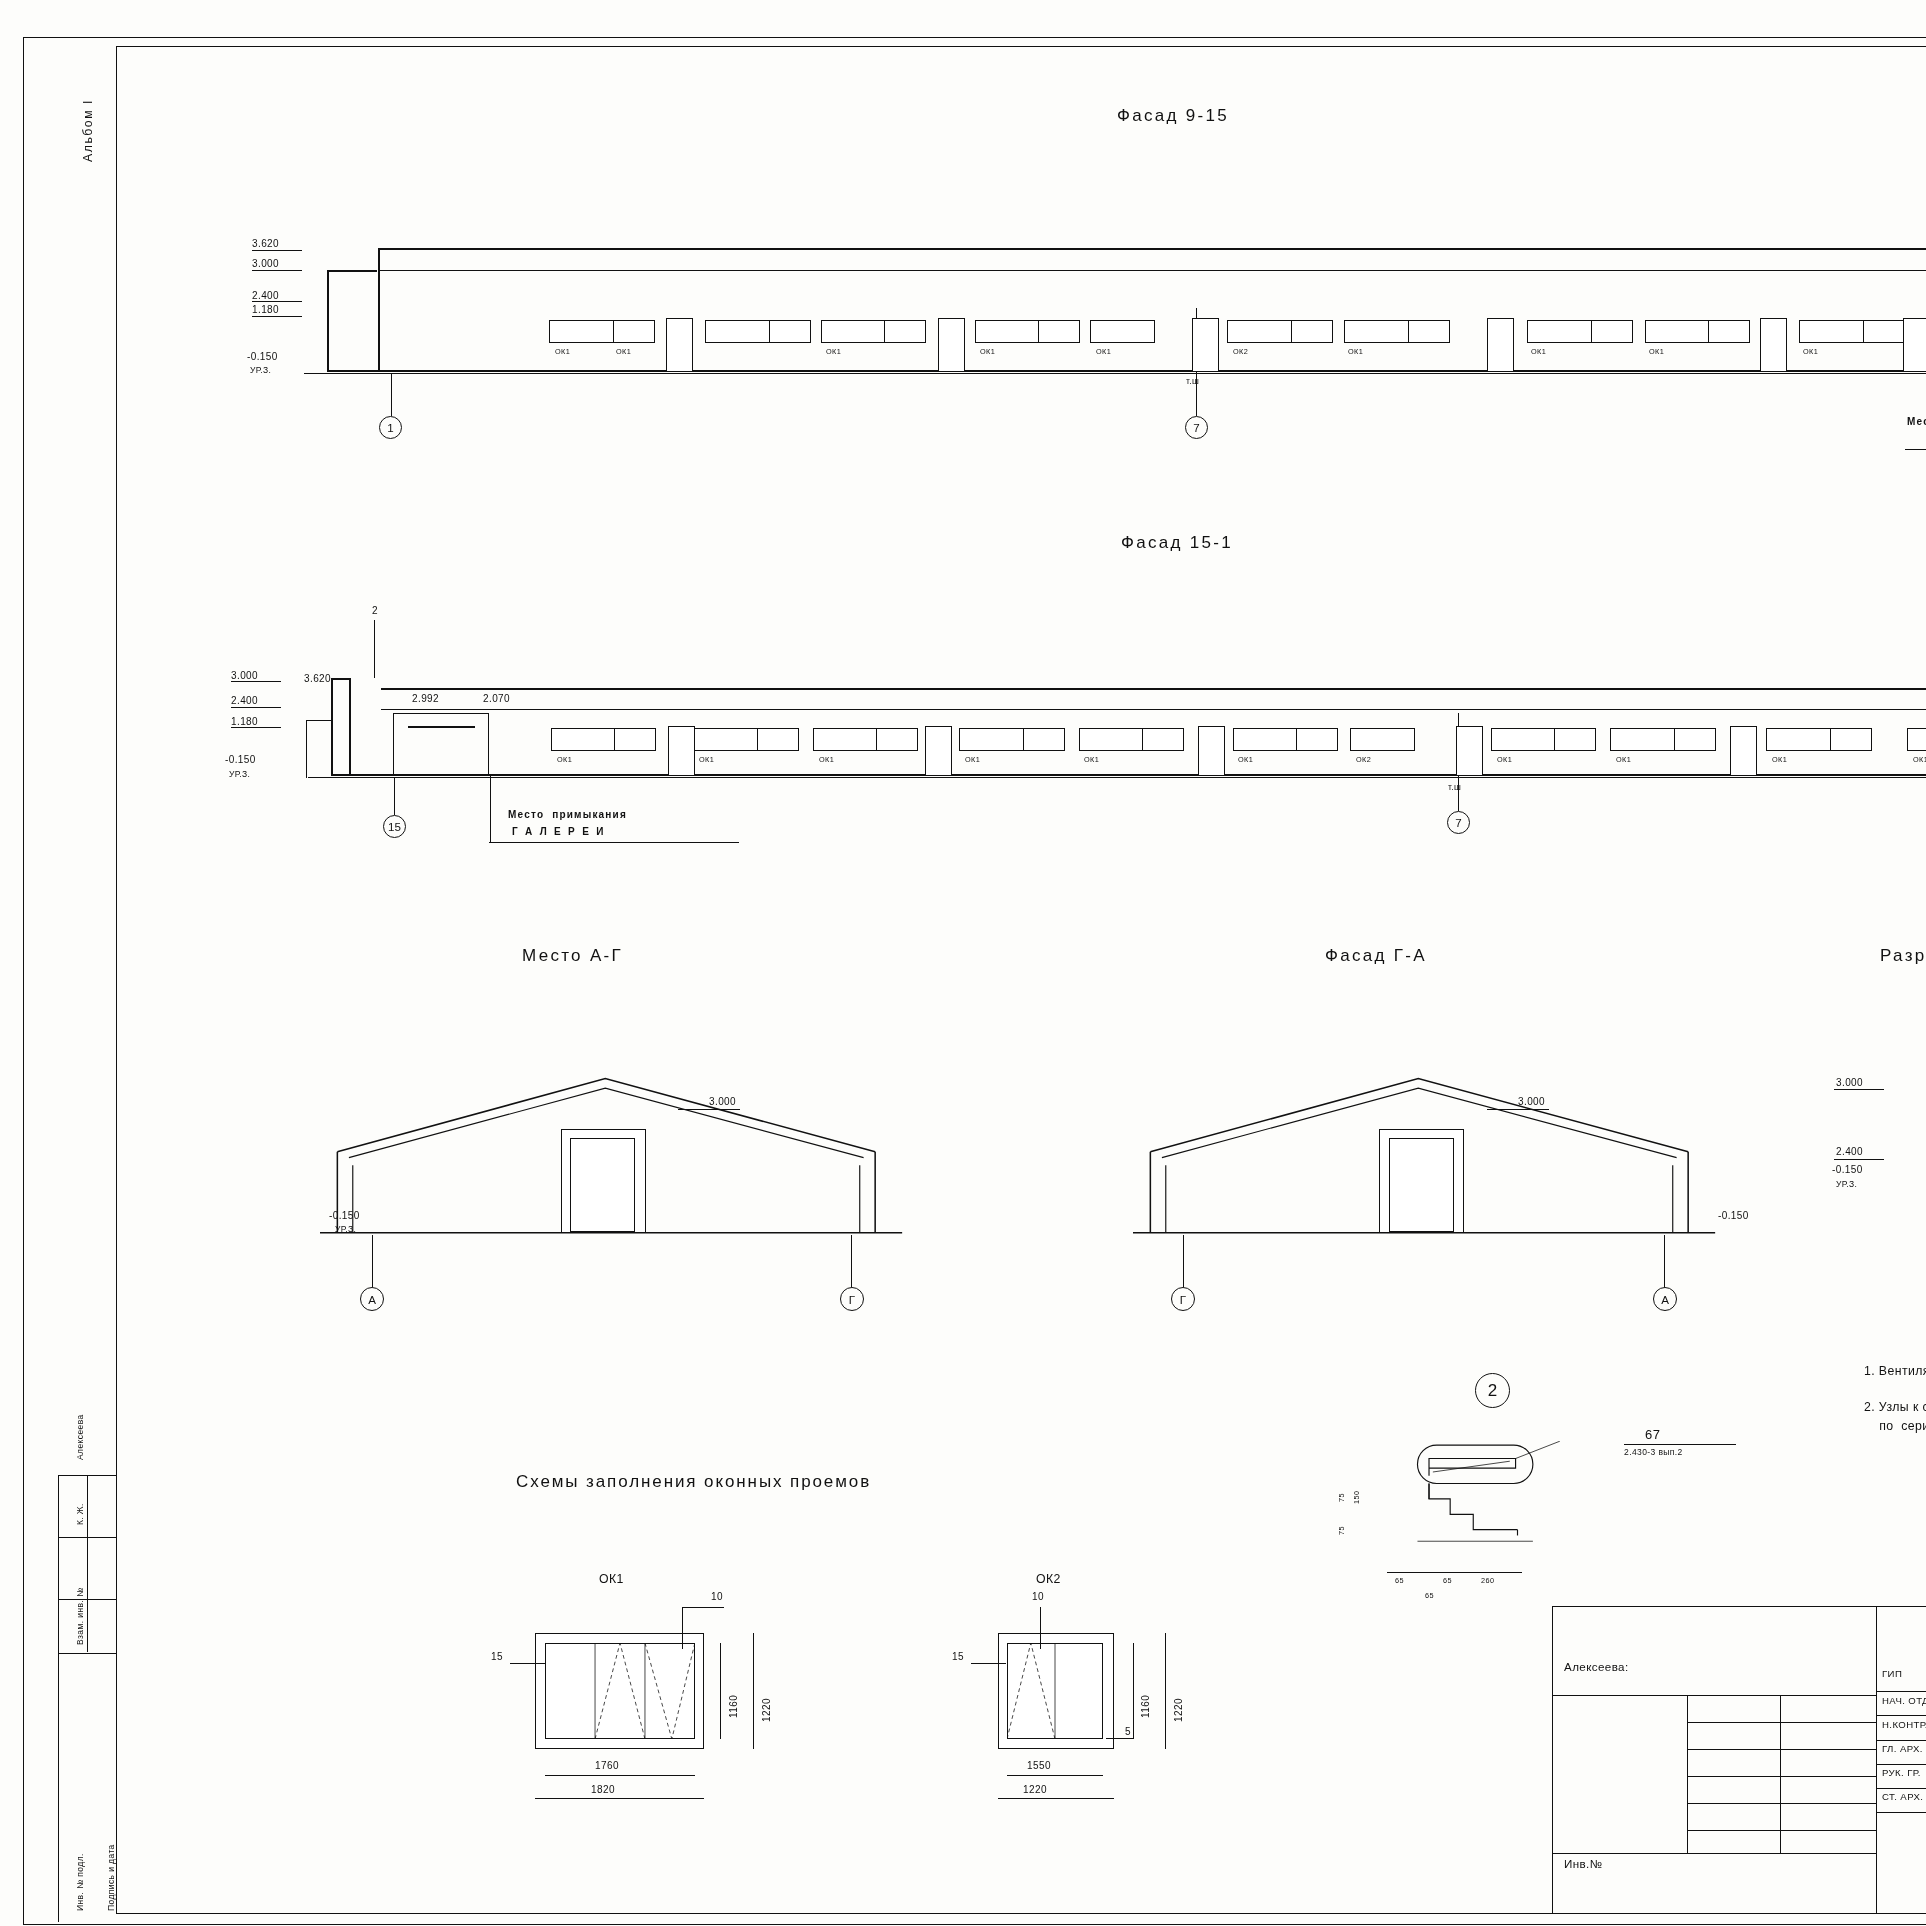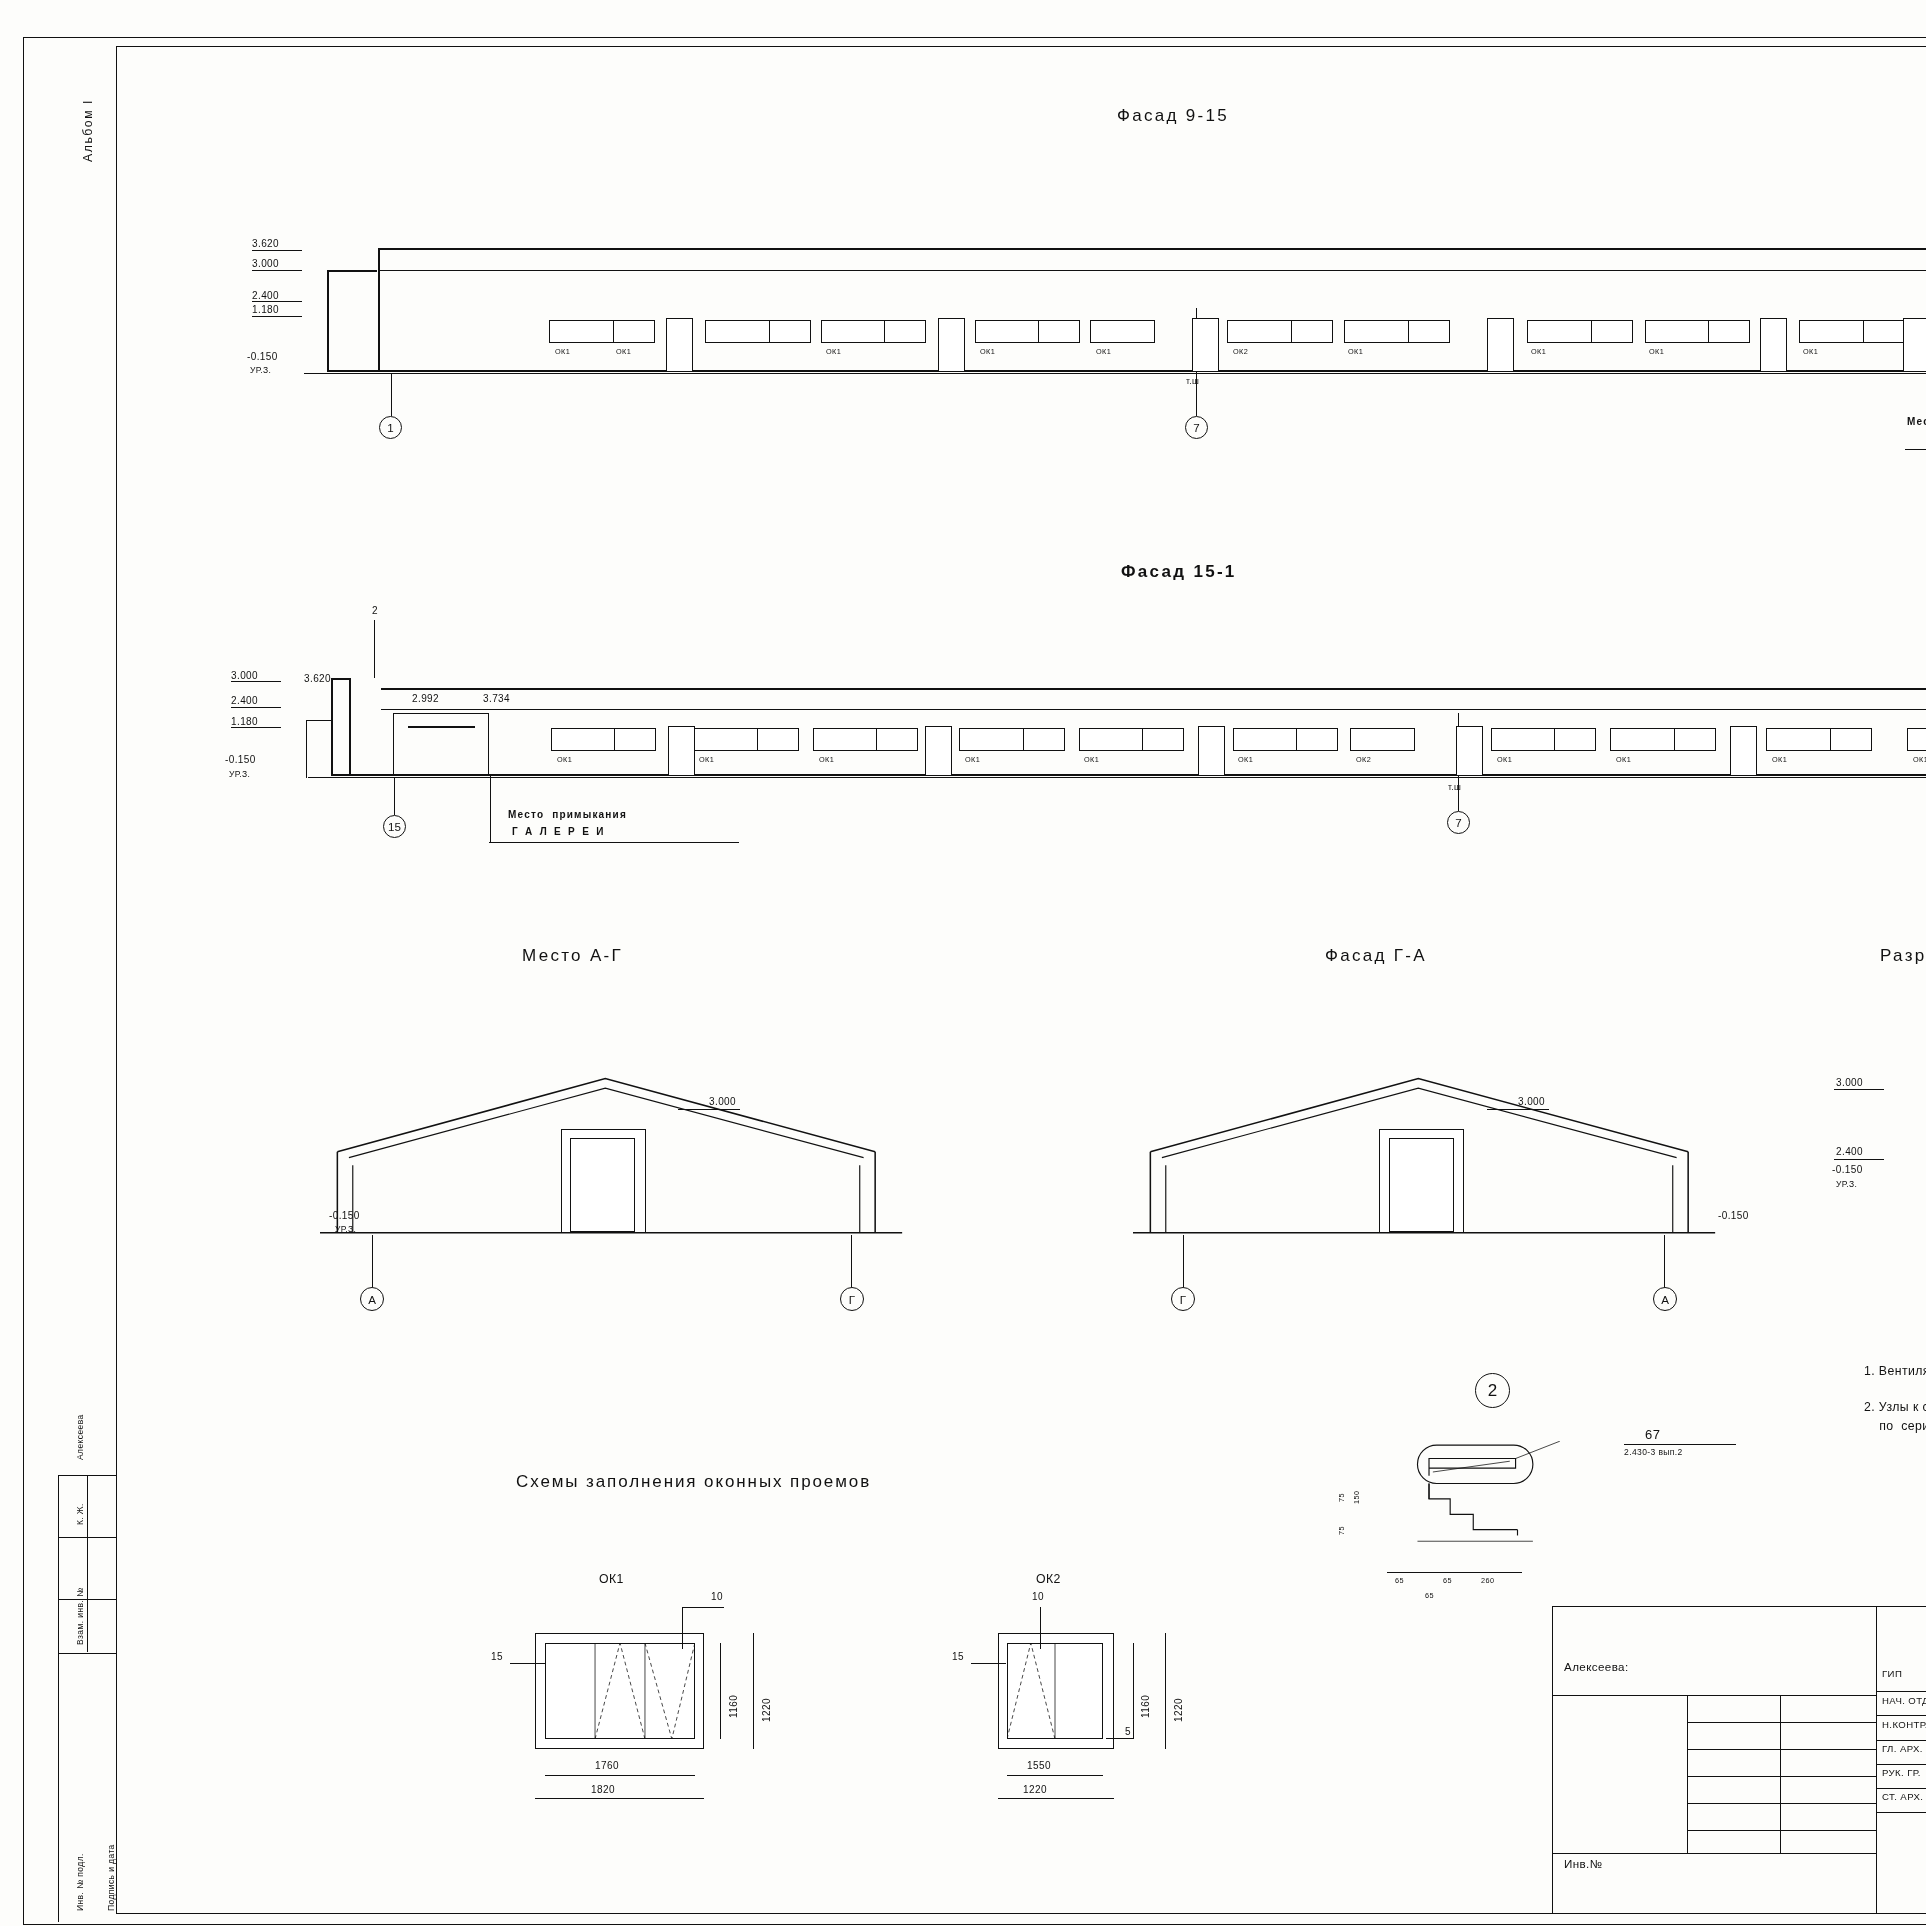--- a/index.html
+++ b/index.html
@@ -112,21 +112,21 @@
   <div class="circ" style="left:379px;top:416px;width:23px;height:23px;">1</div>
   <div class="ln" style="left:391px;top:374px;width:1.2px;height:42px;"></div>
   <div class="circ" style="left:1185px;top:416px;width:23px;height:23px;">7</div>
   <div class="ln" style="left:1196px;top:385px;width:1.2px;height:31px;"></div>
   <div class="txt xs" style="left:1186px;top:376px;">т.ш</div>
 
   <div class="txt sm" style="left:1907px;top:416px;font-weight:bold;letter-spacing:1.2px;">Место  примыкания</div>
 
   <div class="ln" style="left:1905px;top:449px;width:277px;height:1.2px;"></div>
 
-  <div class="txt ttl" style="left:1121px;top:562px;font-weight:bold;">Фасад 15-1</div>
+  <div class="txt ttl" style="left:1121px;top:533px;">Фасад 15-1</div>
 
   <div class="ln" style="left:381px;top:688px;width:1934px;height:1.5px;"></div>
   <div class="ln" style="left:381px;top:709px;width:1934px;height:1.2px;"></div>
   <div class="ln" style="left:331px;top:774px;width:2119px;height:1.5px;"></div>
   <div class="ln" style="left:308px;top:777px;width:2169px;height:1.2px;"></div>
   <div class="ln" style="left:331px;top:678px;width:1.5px;height:98px;"></div>
   <div class="ln" style="left:349px;top:678px;width:1.5px;height:98px;"></div>
   <div class="ln" style="left:331px;top:678px;width:19px;height:1.5px;"></div>
   <div class="ln" style="left:306px;top:720px;width:27px;height:1.2px;"></div>
   <div class="ln" style="left:306px;top:720px;width:1.2px;height:58px;"></div>
@@ -142,21 +142,21 @@
   <div class="ln" style="left:231px;top:681px;width:50px;height:1.2px;"></div>
   <div class="txt sm" style="left:304px;top:673px;">3.620</div>
   <div class="txt sm" style="left:231px;top:695px;">2.400</div>
   <div class="ln" style="left:231px;top:707px;width:50px;height:1.2px;"></div>
   <div class="txt sm" style="left:231px;top:716px;">1.180</div>
   <div class="ln" style="left:231px;top:727px;width:50px;height:1.2px;"></div>
   <div class="txt sm" style="left:225px;top:754px;">-0.150</div>
   <div class="txt xs" style="left:229px;top:769px;">УР.З.</div>
 
   <div class="txt sm" style="left:412px;top:693px;">2.992</div>
-  <div class="txt sm" style="left:483px;top:693px;">3.734</div>
+  <div class="txt sm" style="left:483px;top:693px;">2.070</div>
   <div class="txt sm" style="left:372px;top:605px;">2</div>
   <div class="ln" style="left:374px;top:620px;width:1.2px;height:58px;"></div>
 
   <div>
     <div class="win" style="left:551px;top:728px;width:65px;height:23px;"></div>
     <div class="win" style="left:614px;top:728px;width:42px;height:23px;"></div>
     <div class="win" style="left:693px;top:728px;width:65px;height:23px;"></div>
     <div class="win" style="left:757px;top:728px;width:42px;height:23px;"></div>
     <div class="win" style="left:813px;top:728px;width:65px;height:23px;"></div>
     <div class="win" style="left:876px;top:728px;width:42px;height:23px;"></div>

